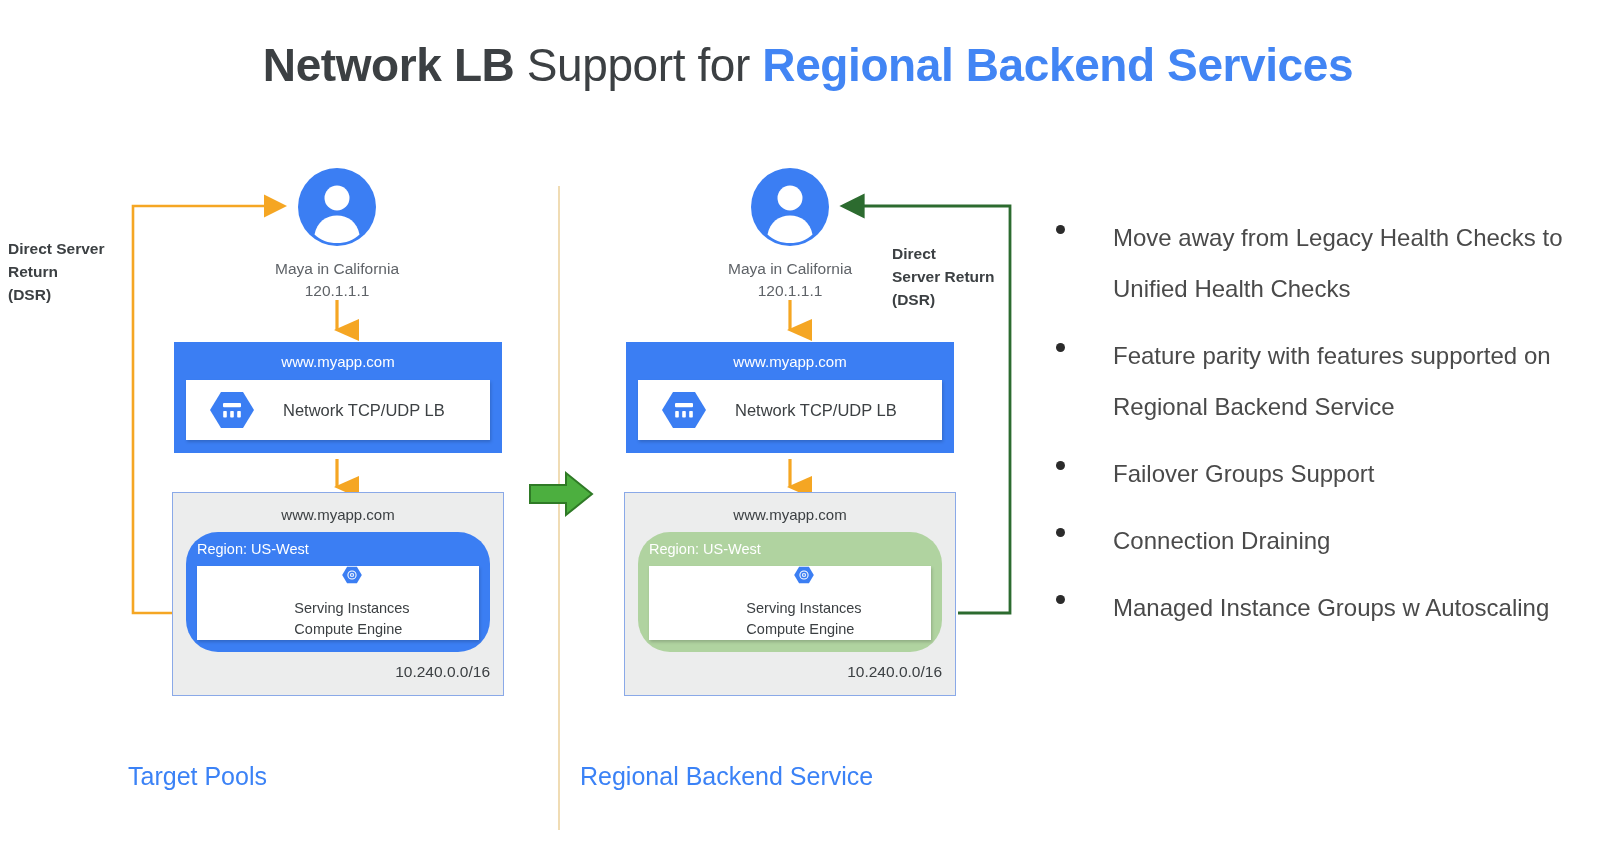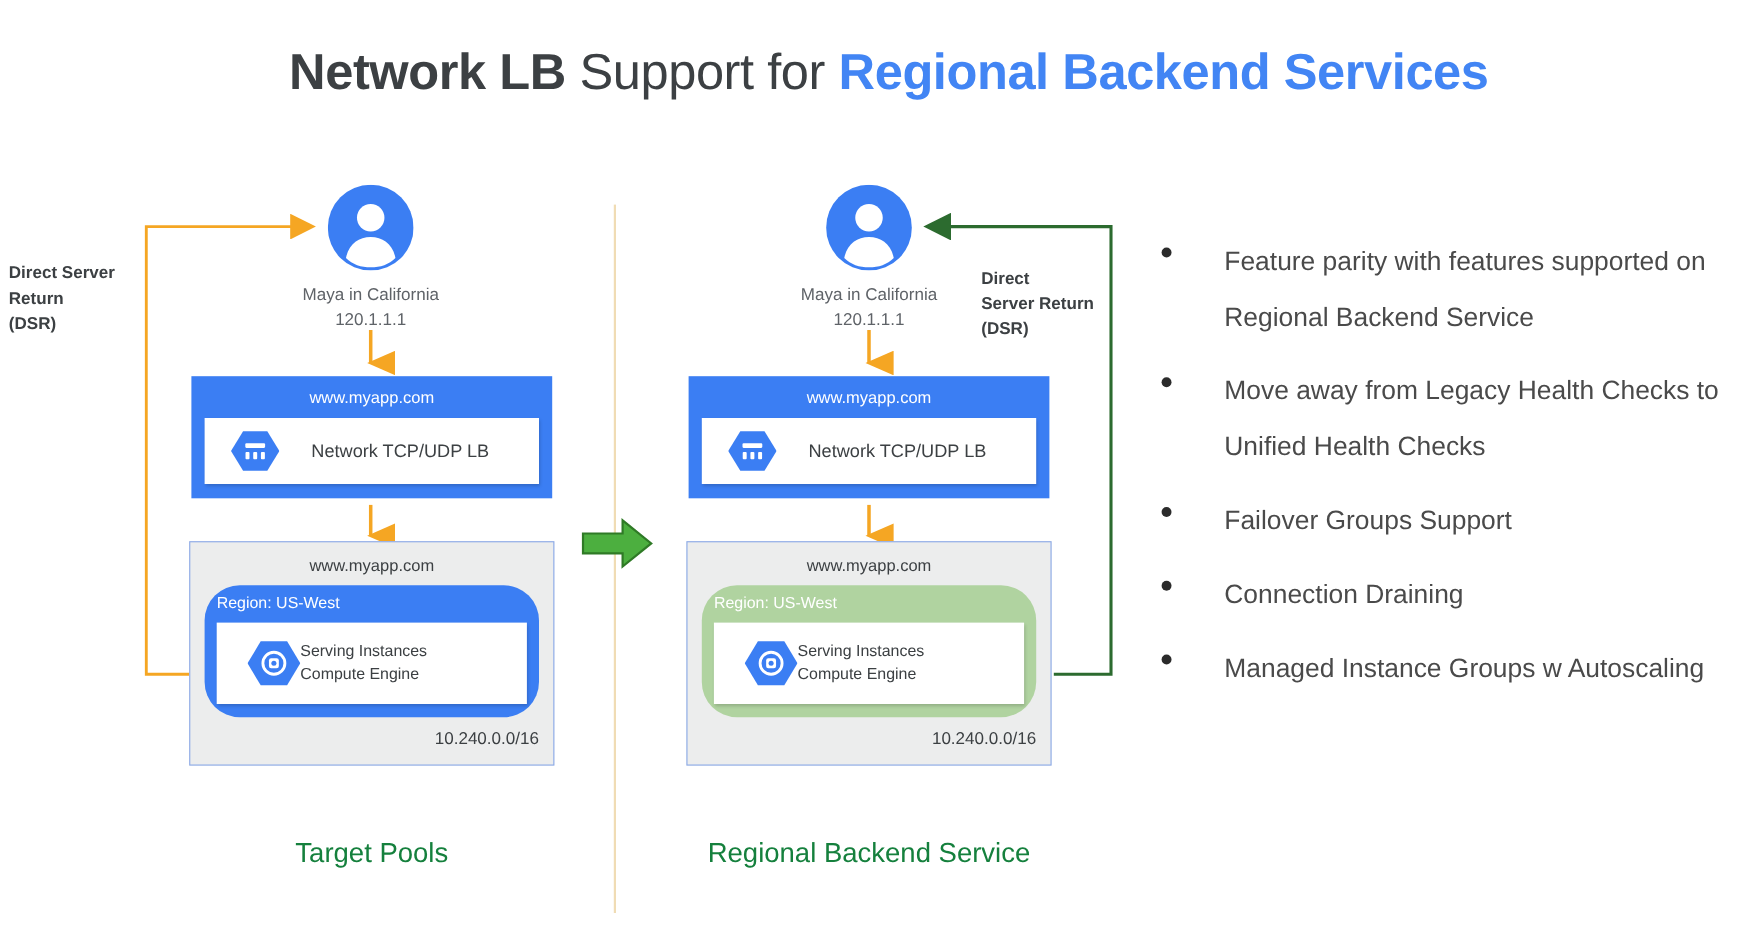--- a/index.html
+++ b/index.html
@@ -71,28 +71,29 @@
     font-size: 15.5px; line-height: 22px; margin-top: 9px;
   }
   .regionbox { margin-top: 6px; padding: 6px 11px 12px 11px; border-radius: 32px; }
   .regionbox.blue  { background: #3b7ef3; }
   .regionbox.green { background: #b0d3a0; }
   .region-title {
     color: #ffffff; font-size: 14.5px; line-height: 22px;
   }
   .recard {
     margin-top: 6px; background: #ffffff; height: 74px;
-    display: flex; align-items: center; padding-left: 28px; 
+    display: flex; align-items: center; padding-left: 28px; gap: 14px;
     box-shadow: 1px 2px 3px rgba(0,0,0,.18);
+    flex-direction: column;
   }
   .recard-text { font-size: 14.5px; line-height: 21px; color: #3c4043; }
 
   .caption {
-    position: absolute; width: 420px; text-align: center;
-    font-size: 25px; color: #15803d; line-height: 32px;
+    position: absolute; width: 420px; 
+    font-size: 25px; color: #3b82f6; line-height: 32px;
   }
 
   
   .dsr {
     position: absolute; font-weight: 700; color: #3c4043;
     font-size: 15.5px; line-height: 23px;
   }
 
   
   .pathsvg { position: absolute; left: 0; top: 0; pointer-events: none; }
@@ -252,28 +253,28 @@
       </div>
     </div>
     <div class="bepanel-cidr">10.240.0.0/16</div>
   </div>
 
   <div class="caption" style="left:580px; top:760px;">Regional Backend Service</div>
 
   <div class="bullets">
     <div class="bullet">
       <span class="bdot"></span>
+      <span class="btext">Move away from Legacy Health Checks to Unified Health Checks</span>
+    </div>
+    <div class="bullet">
+      <span class="bdot"></span>
       <span class="btext">Feature parity with features supported on Regional Backend Service</span>
     </div>
     <div class="bullet">
       <span class="bdot"></span>
-      <span class="btext">Move away from Legacy Health Checks to Unified Health Checks</span>
-    </div>
-    <div class="bullet">
-      <span class="bdot"></span>
       <span class="btext">Failover Groups Support</span>
     </div>
     <div class="bullet">
       <span class="bdot"></span>
       <span class="btext">Connection Draining</span>
     </div>
     <div class="bullet">
       <span class="bdot"></span>
       <span class="btext">Managed Instance Groups w Autoscaling</span>
     </div>

